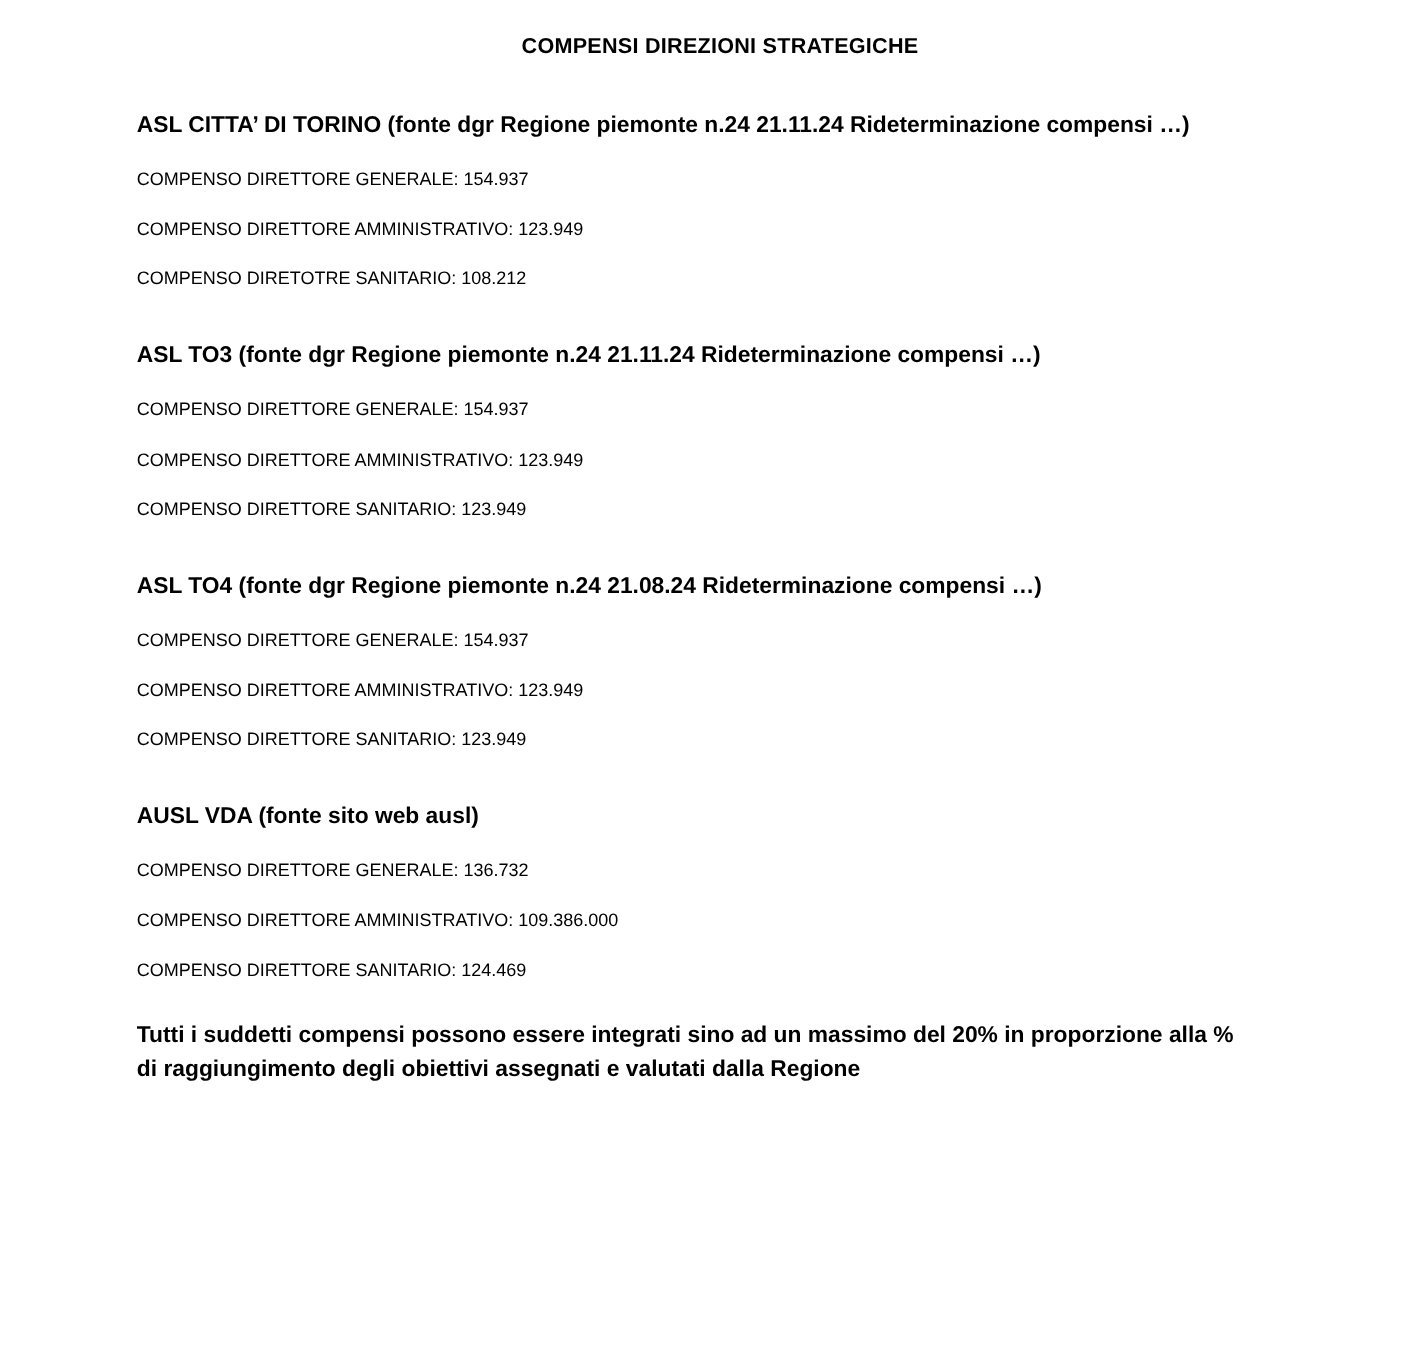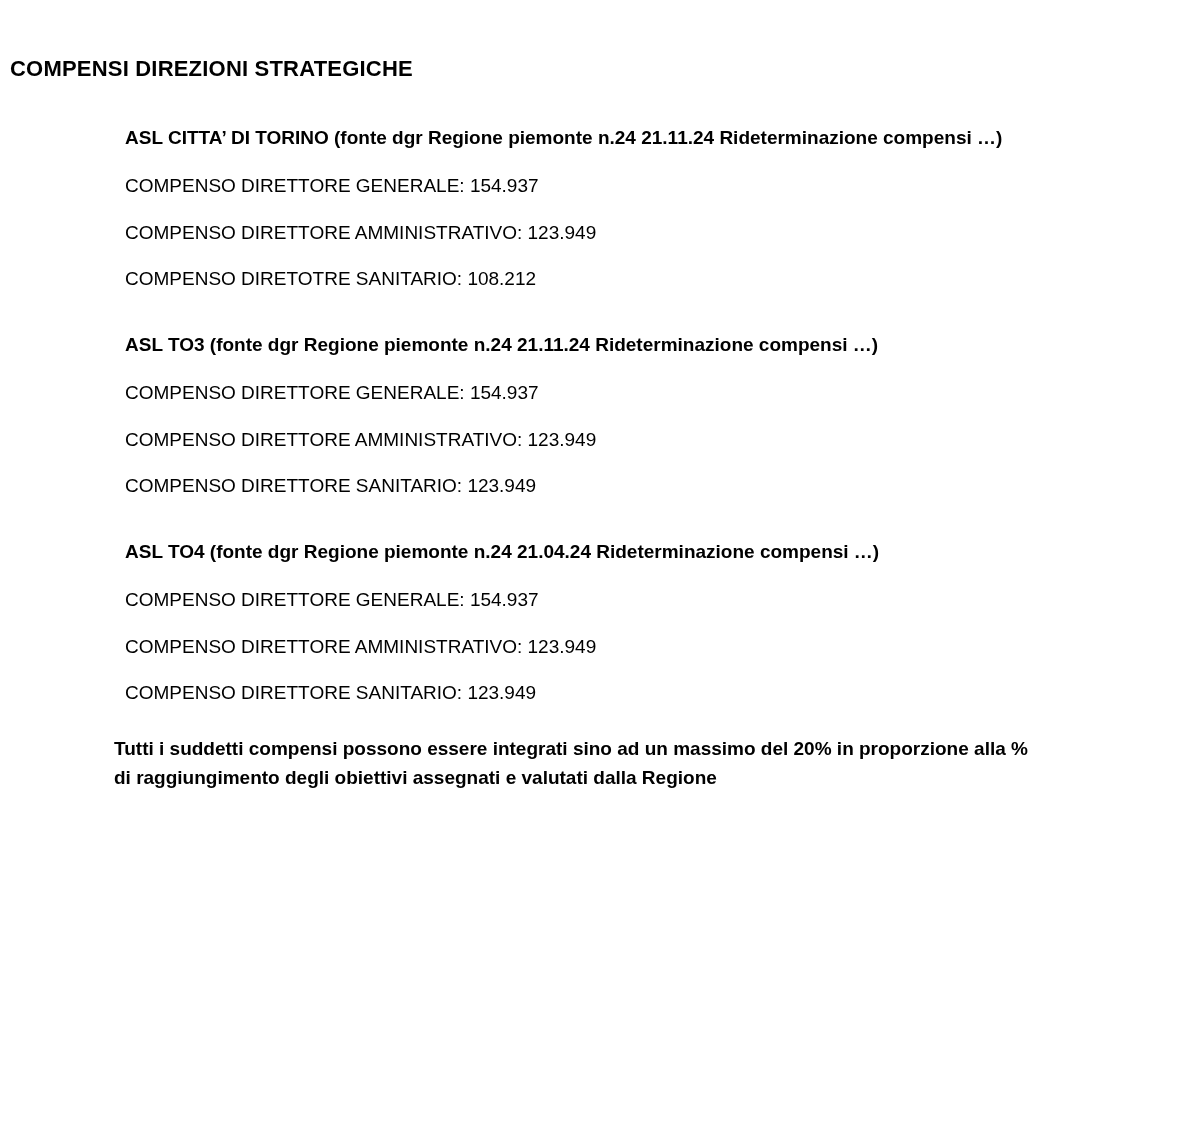--- a/index.html
+++ b/index.html
@@ -16,47 +16,47 @@
     overflow: hidden;
   }
   .page {
     width: 1190px;
     height: 1122px;
     box-sizing: border-box;
     padding: 0;
     position: relative;
   }
   .doc-title {
+    text-align: center;
     font-weight: bold;
-    font-size: 22px;
+    font-size: 18px;
     letter-spacing: 0.2px;
     margin: 0;
-    padding-top: 56px;
+    padding-top: 28px;
     padding-left: 10px;
   }
   .content {
     padding-left: 114px;
     padding-right: 120px;
     padding-top: 44px;
   }
   .section {
     margin-bottom: 42px;
-    margin-left: 11px;
   }
   .section:last-of-type {
     margin-bottom: 0;
   }
   .section-heading {
     font-weight: bold;
     font-size: 19px;
     line-height: 1.25;
     margin: 0 0 24px 0;
   }
   .line {
-    font-size: 19px;
+    font-size: 15px;
     line-height: 1.25;
     margin: 0 0 23px 0;
     font-weight: normal;
   }
   .line:last-child {
     margin-bottom: 0;
   }
   .footnote {
     font-size: 19px;
     line-height: 1.5;
@@ -83,23 +83,29 @@
     </div>
 
     <div class="section">
       <p class="section-heading">ASL TO3 (fonte dgr Regione piemonte n.24 21.11.24 Rideterminazione compensi …)</p>
       <p class="line">COMPENSO DIRETTORE GENERALE: 154.937</p>
       <p class="line">COMPENSO DIRETTORE AMMINISTRATIVO: 123.949</p>
       <p class="line">COMPENSO DIRETTORE SANITARIO: 123.949</p>
     </div>
 
     <div class="section">
-      <p class="section-heading">ASL  TO4 (fonte dgr Regione piemonte n.24 21.04.24 Rideterminazione compensi …)</p>
+      <p class="section-heading">ASL  TO4 (fonte dgr Regione piemonte n.24 21.08.24 Rideterminazione compensi …)</p>
       <p class="line">COMPENSO DIRETTORE GENERALE: 154.937</p>
       <p class="line">COMPENSO DIRETTORE AMMINISTRATIVO: 123.949</p>
       <p class="line">COMPENSO DIRETTORE SANITARIO: 123.949</p>
     </div>
 
+    <div class="section">
+      <p class="section-heading">AUSL VDA (fonte sito web ausl)</p>
+      <p class="line">COMPENSO DIRETTORE GENERALE: 136.732</p>
+      <p class="line">COMPENSO DIRETTORE AMMINISTRATIVO: 109.386.000</p>
+      <p class="line">COMPENSO DIRETTORE SANITARIO: 124.469</p>
+    </div>
 
     <p class="footnote">Tutti i suddetti compensi possono essere integrati sino ad un massimo del 20% in proporzione alla % di raggiungimento degli obiettivi assegnati e valutati dalla Regione</p>
 
   </div>
 </div>
 
 </body></html>

